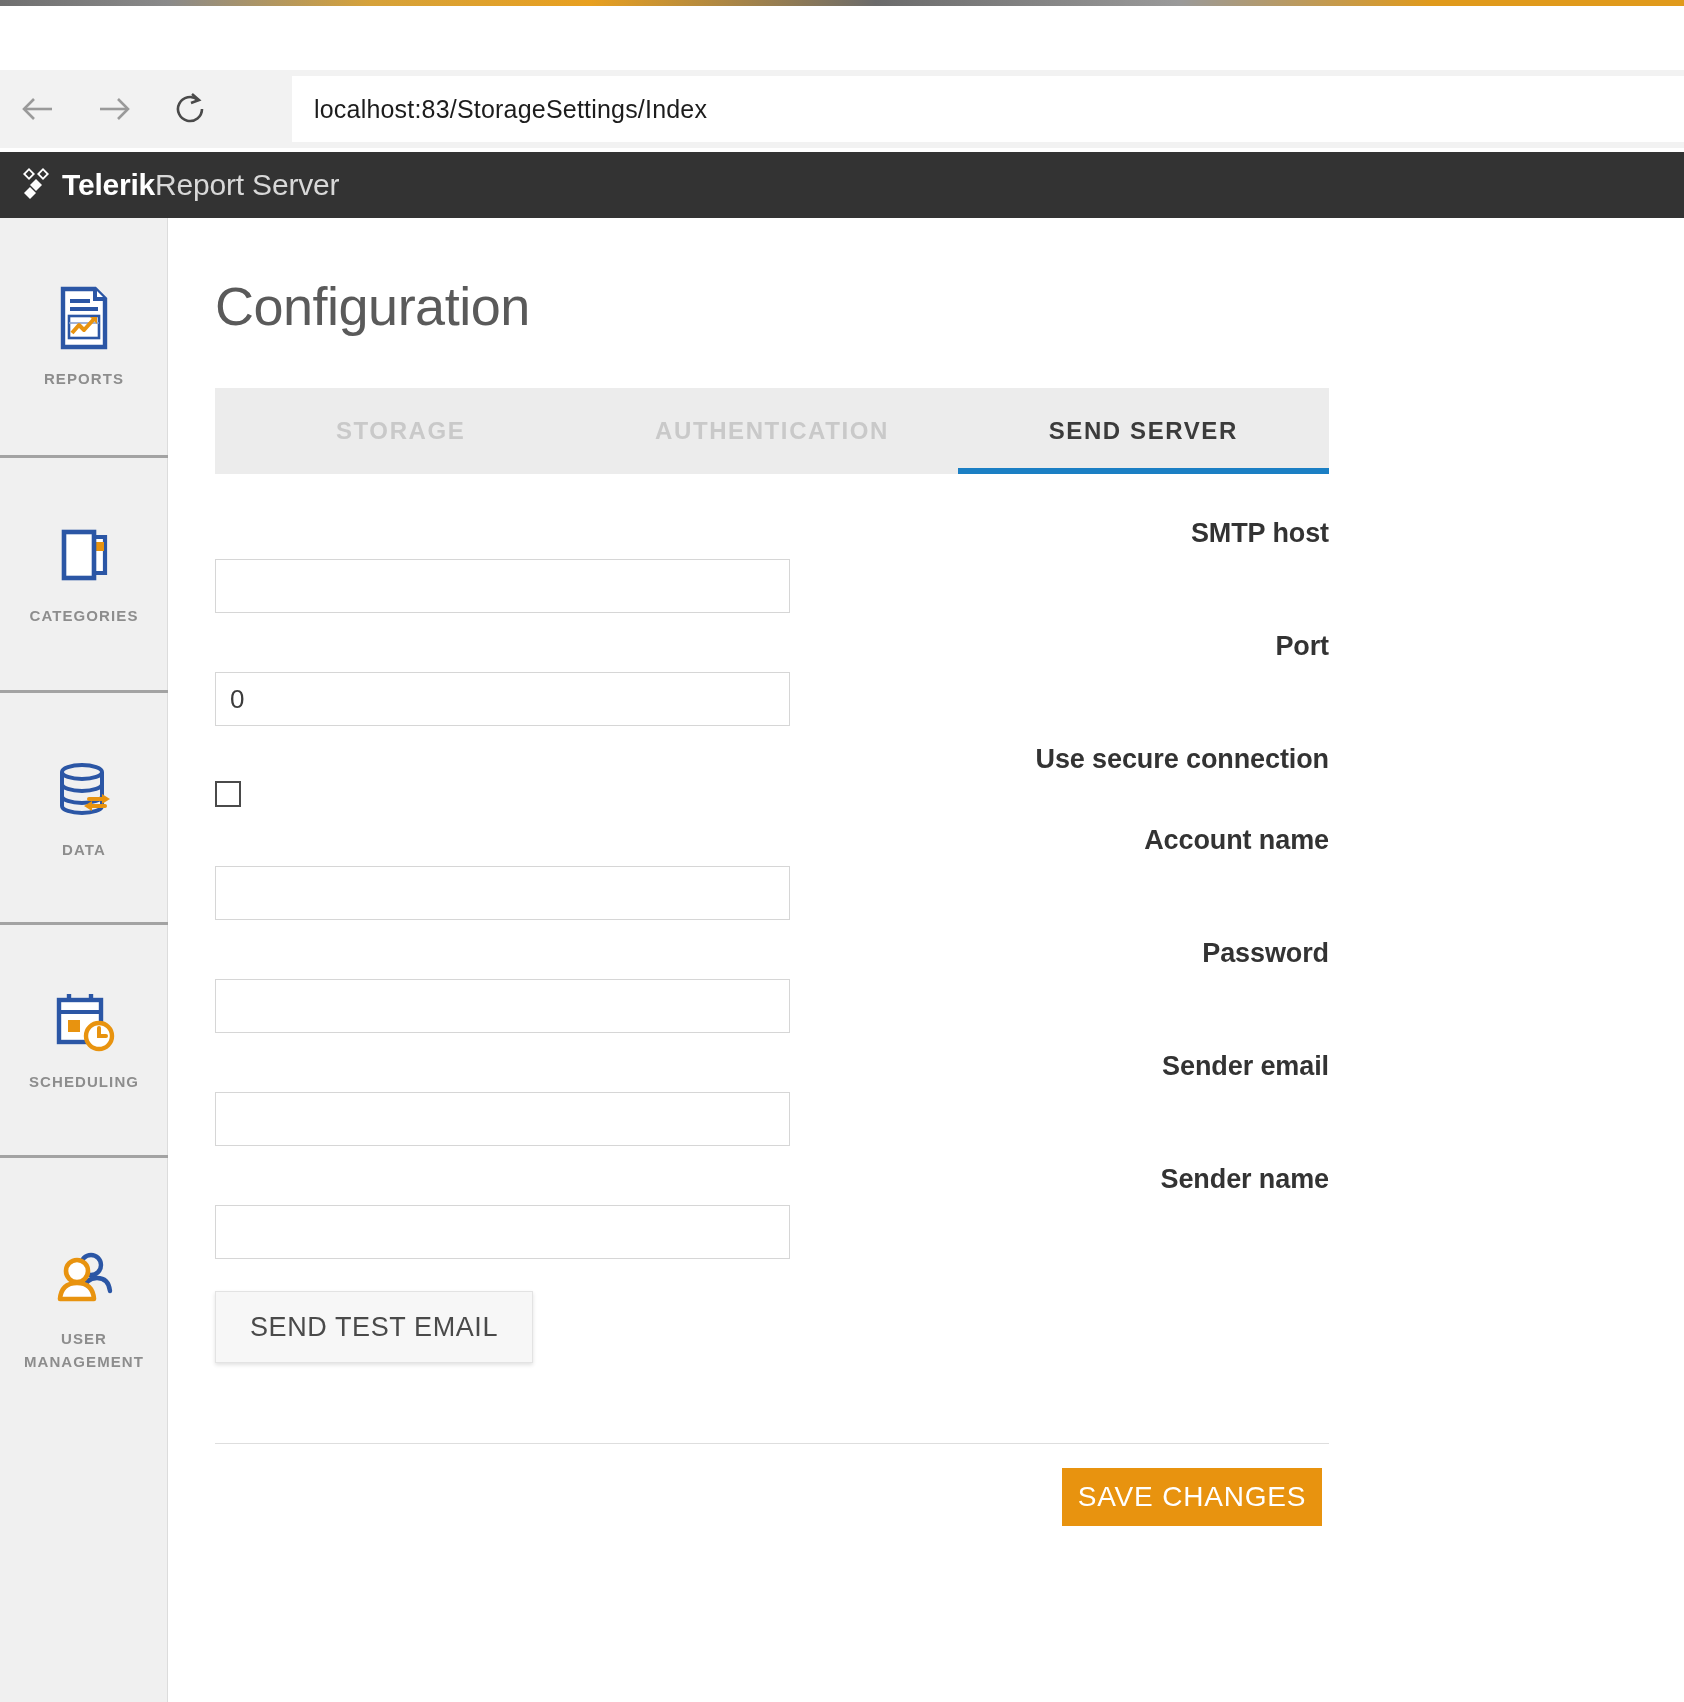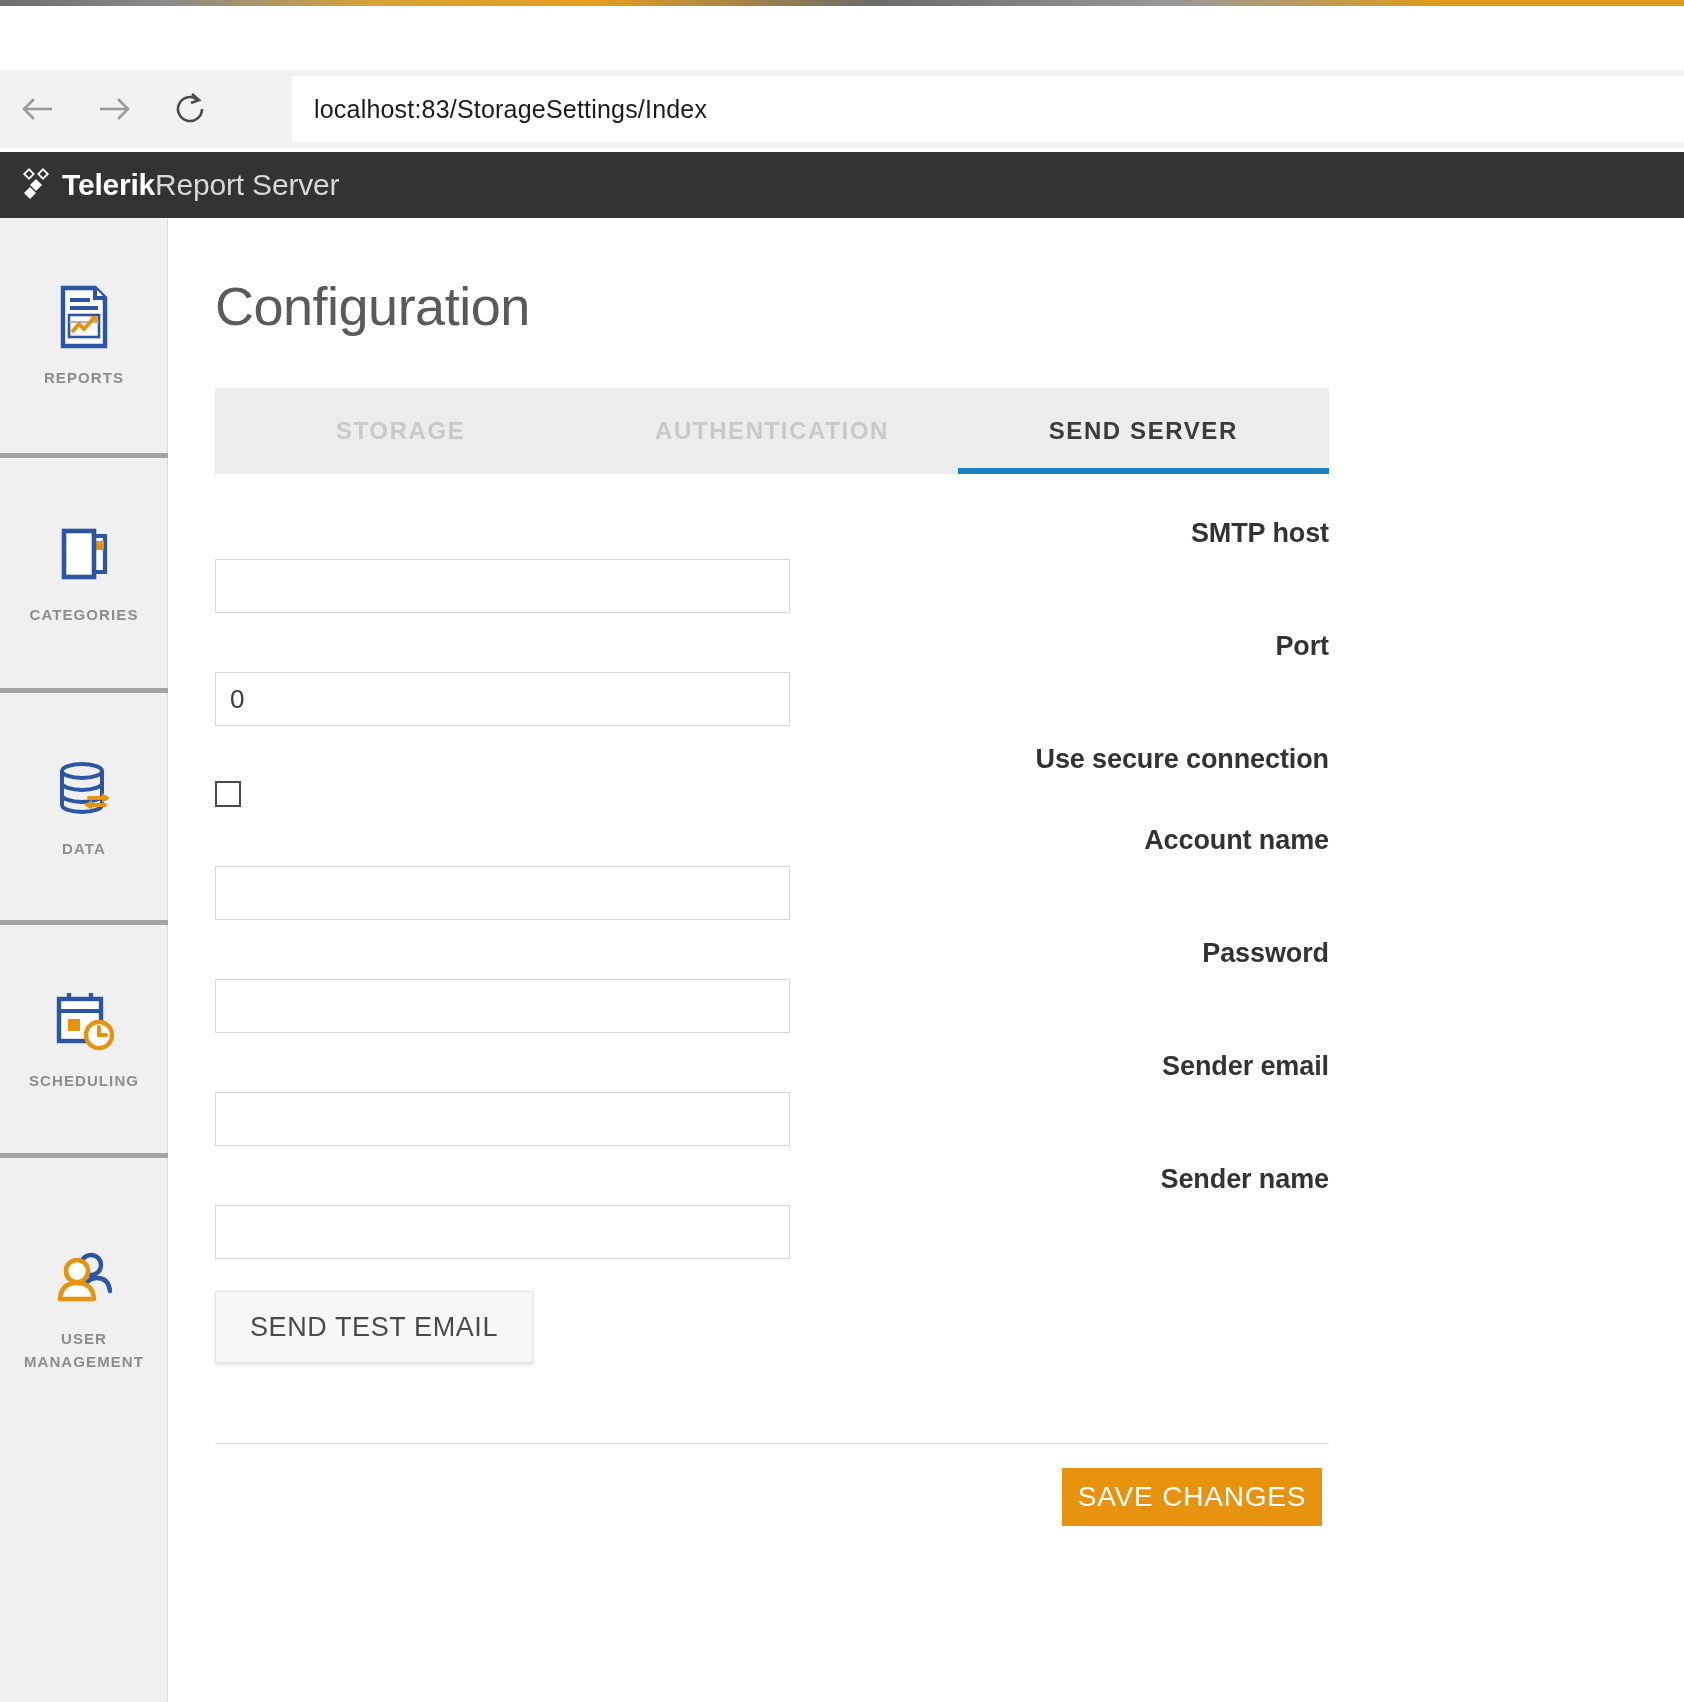--- a/index.html
+++ b/index.html
@@ -75,21 +75,21 @@
   .brand { font-size: 30px; letter-spacing: -.2px; }
   .brand-bold { color: #ffffff; font-weight: 700; }
   .brand-light { color: #d8d8d8; font-weight: 300; }
 
   
   .sidebar {
     position: absolute; left: 0; top: 218px; width: 168px; height: 1484px;
     background: #f0f0f0; border-right: 1px solid #dcdcdc;
   }
   .side-item {
-    width: 168px; border-bottom: 5px solid #a3a3a3;
+    width: 168px; border-bottom: 3px solid #a3a3a3;
     display: flex; flex-direction: column; align-items: center; justify-content: center;
     cursor: pointer; padding: 10px 4px;
   }
   .side-icon { width: 70px; height: 70px; display: block; }
   .side-label {
     margin-top: 14px; font-size: 15px; letter-spacing: 1.1px;
     color: #8d8d8d; font-weight: 600; text-align: center; line-height: 1.55;
   }
 
   

